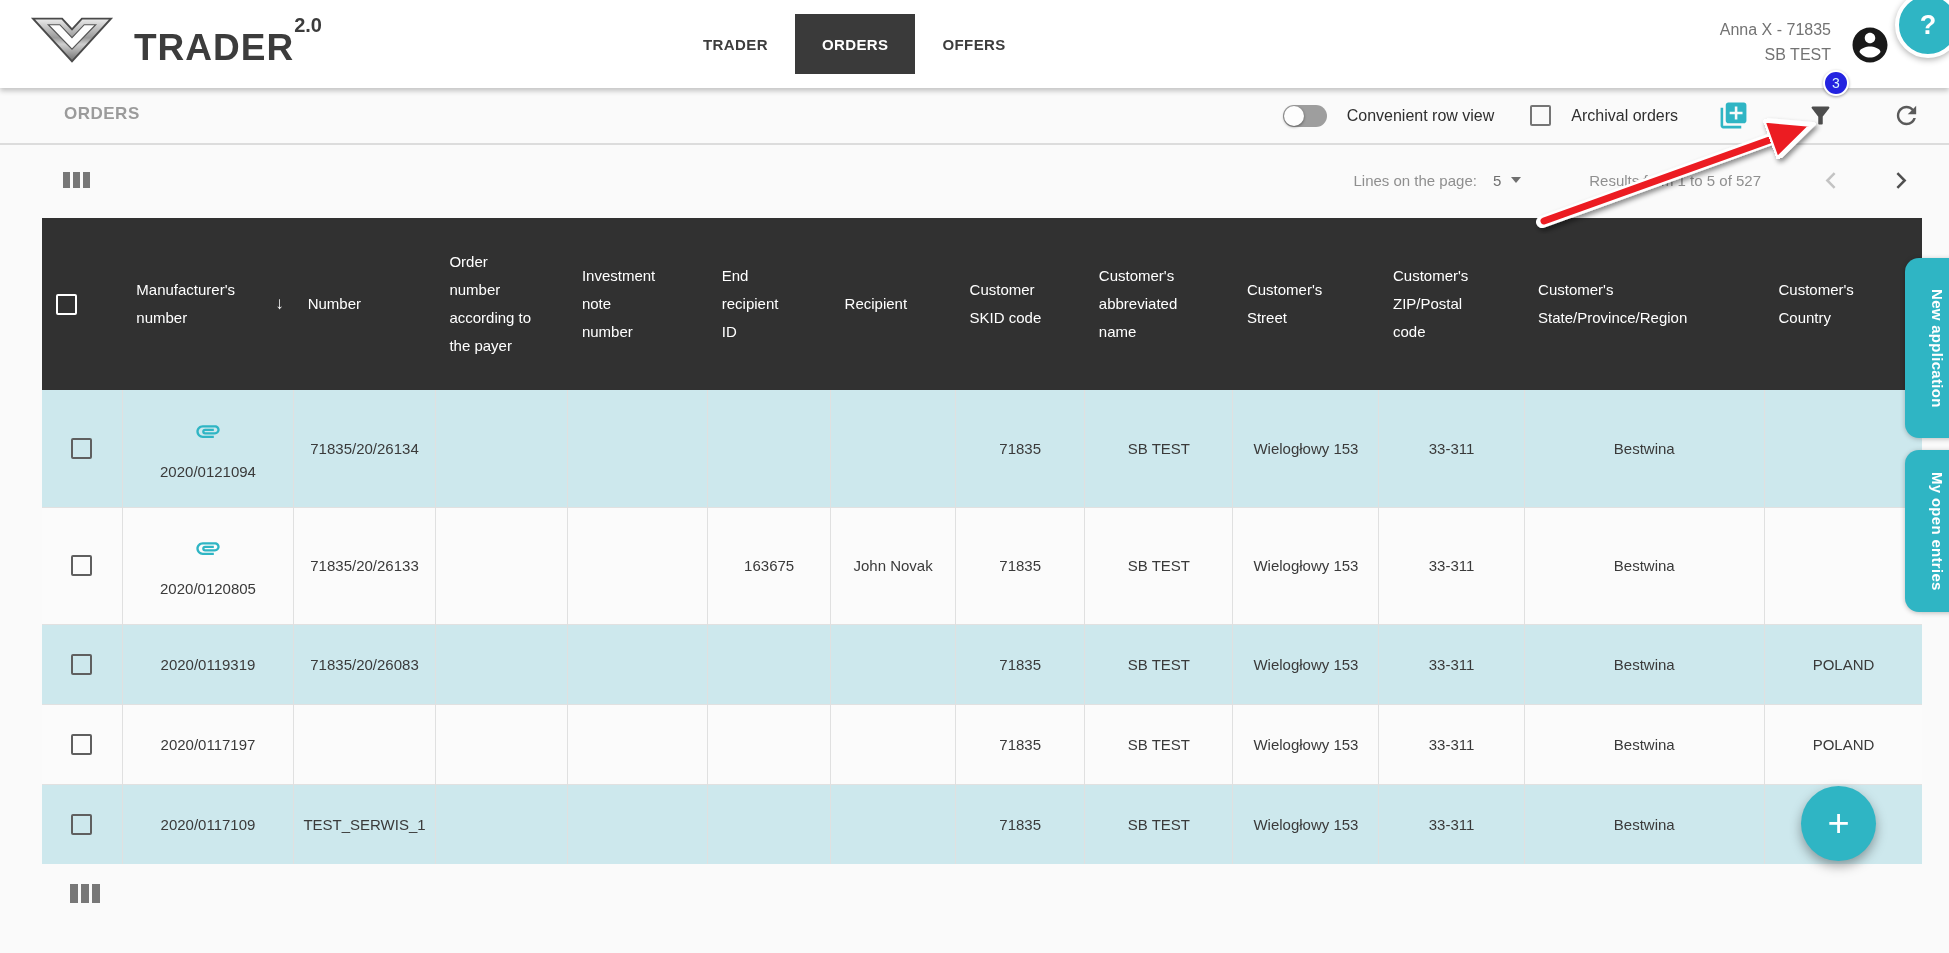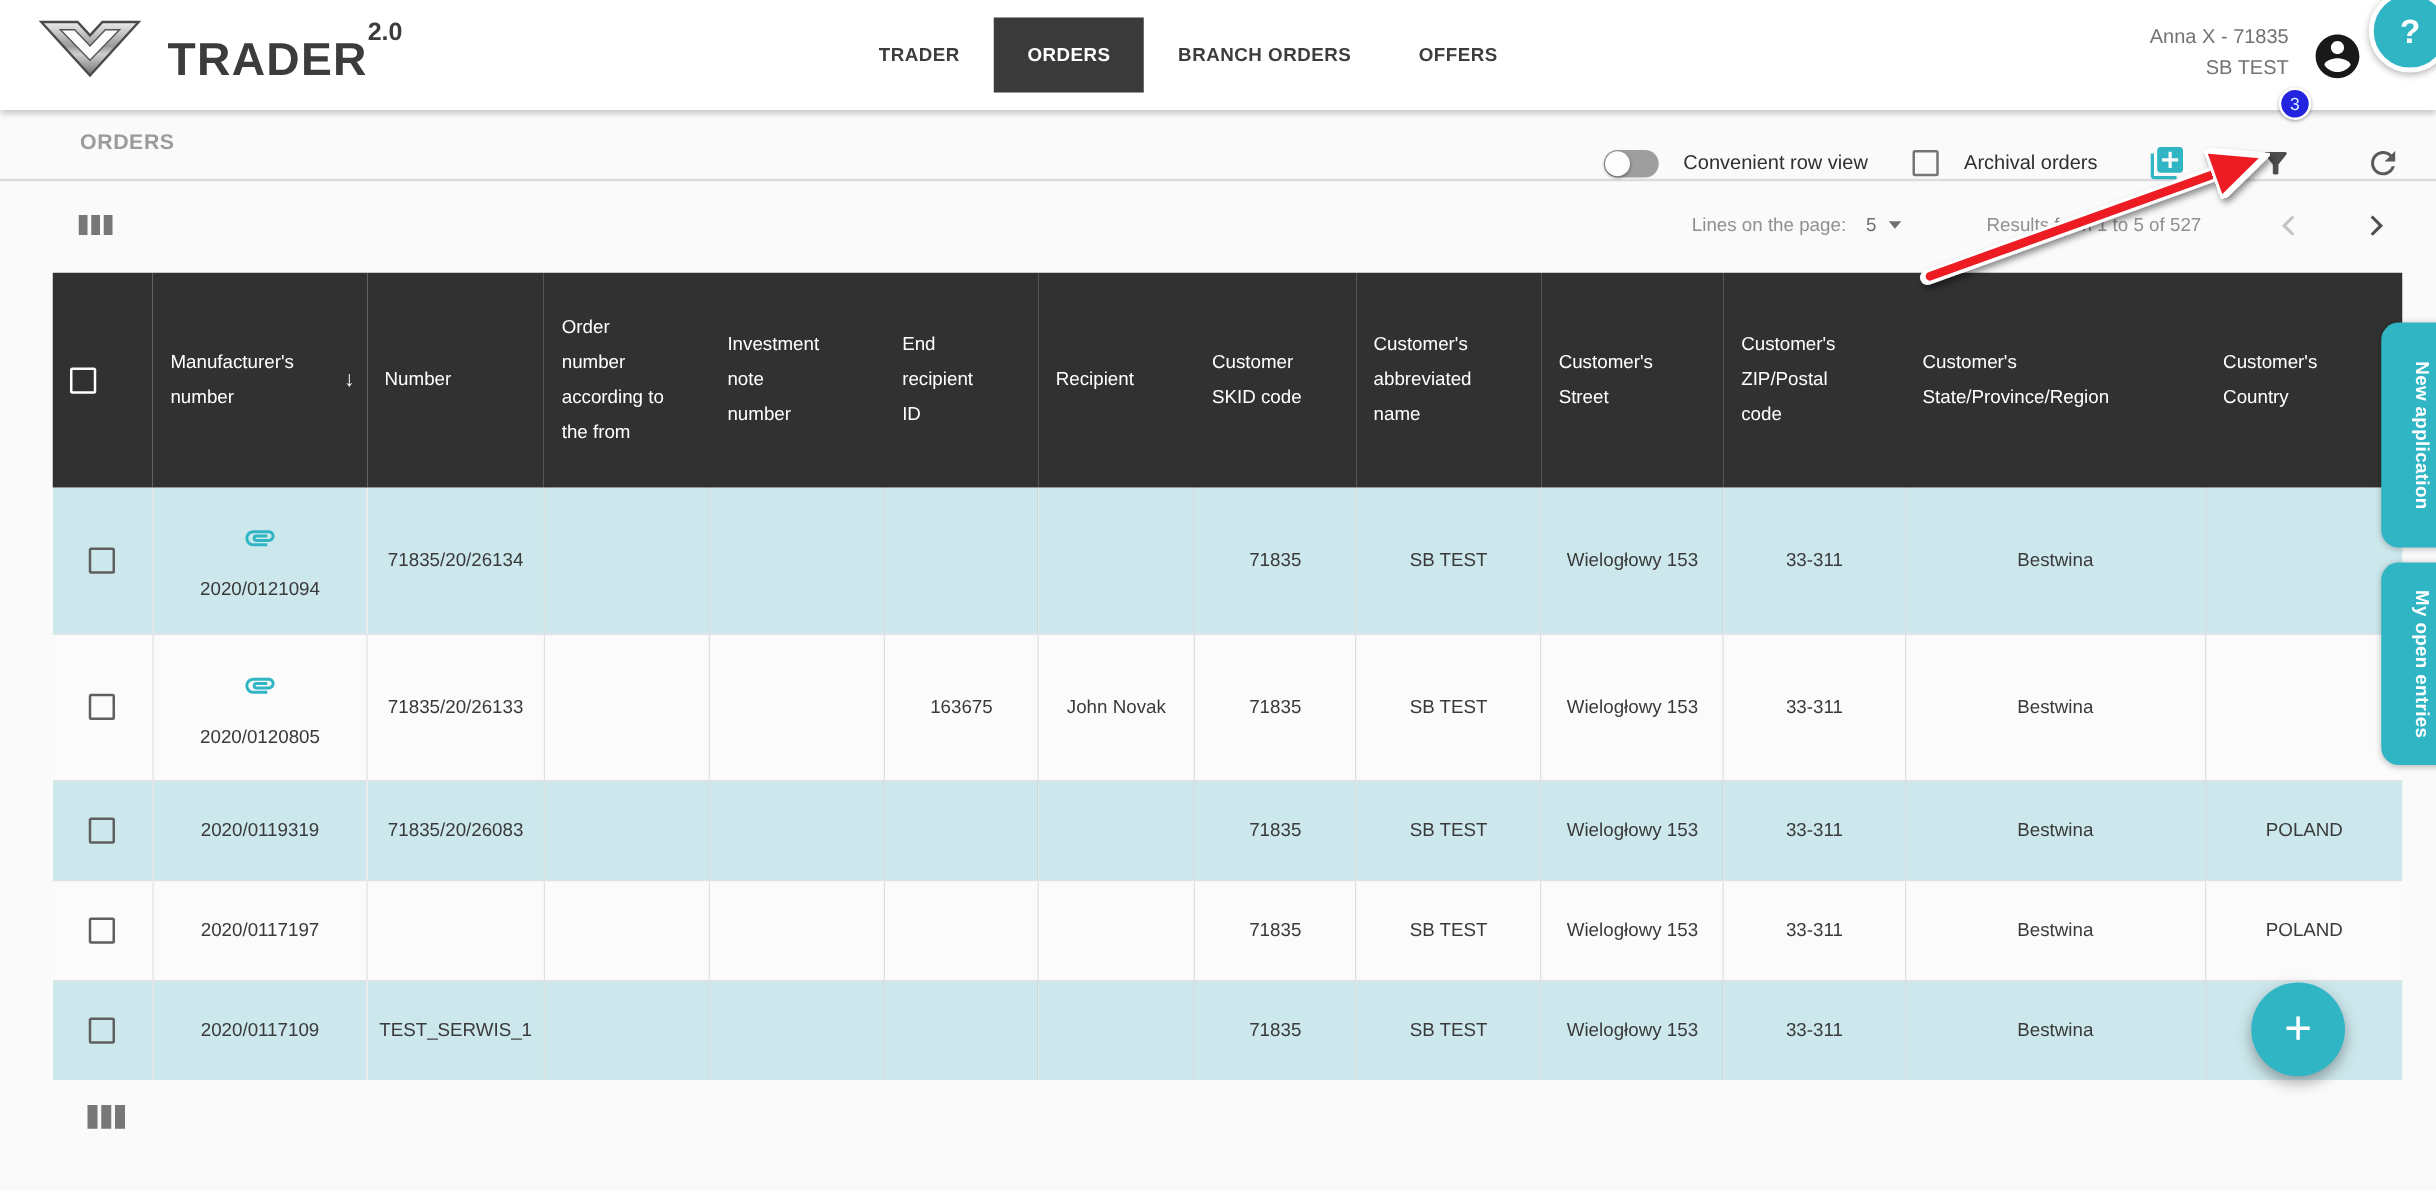--- a/index.html
+++ b/index.html
@@ -25,21 +25,21 @@
   .help-fab { position:absolute; right:-12px; top:-8px; width:66px; height:66px; border-radius:50%;
               background:#2fb5c4; border:4px solid #fff; color:#fff; display:flex; align-items:center;
               justify-content:center; font-size:27px; font-weight:bold; z-index:6;
               box-shadow:0 2px 6px rgba(0,0,0,.3); cursor:pointer; }
 
   
   .toolbar { position:absolute; top:88px; left:0; right:0; height:57px; background:#fafafa;
              border-bottom:2px solid #dcdcdc; z-index:2; }
   .section-title { position:absolute; left:64px; top:16px; color:#9b9b9b; font-size:17px;
                    letter-spacing:.5px; font-weight:bold; }
-  .toolbar-right { position:absolute; right:28px; top:0; height:55px; display:flex; align-items:center;margin-top:15px; }
+  .toolbar-right { position:absolute; right:28px; top:0; height:55px; display:flex; align-items:center; }
   .switch { width:44px; height:22px; background:#9e9e9e; border-radius:11px; position:relative; cursor:pointer; }
   .switch .knob { position:absolute; left:1px; top:1px; width:20px; height:20px; border-radius:50%;
                   background:#fdfdfd; box-shadow:0 1px 3px rgba(0,0,0,.45); }
   .ctl-label { font-size:16px; color:#2f2f2f; margin:0 0 0 20px; }
   .cb { width:21px; height:21px; border:2px solid #757575; border-radius:2px; background:transparent; cursor:pointer; }
   .cb.white { border-color:#ffffff; }
   .tb-icon { cursor:pointer; display:flex; align-items:center; } .sp18 { width:18px; } .sp36 { width:36px; } .sp40 { width:40px; }
 
   .filter-badge { position:absolute; left:1823px; top:70px; width:26px; height:26px; border-radius:50%;
                   background:#2323e0; border:2px solid #ffffff; color:#d9f6ff; display:flex; align-items:center;
@@ -119,21 +119,20 @@
       </svg>
     </span>
     <span class="brand-title">
       <span>TRADER</span><sup>2.0</sup>
     </span>
   </div>
 
   <nav class="nav">
       <div class="nav-item">TRADER</div>
       <div class="nav-item active">ORDERS</div>
-      <div class="nav-item">BRANCH ORDERS</div>
       <div class="nav-item">OFFERS</div>
     </nav>
 
   <div class="user-info">
     <div>Anna X - 71835</div>
     <div>SB TEST</div>
   </div>
   <div class="avatar">
     <svg viewBox="0 0 24 24" width="42" height="42" fill="#191919">
       <path d="M12 2C6.48 2 2 6.48 2 12s4.48 10 10 10 10-4.48 10-10S17.52 2 12 2zm0 3c1.66 0 3 1.34 3 3s-1.34 3-3 3-3-1.34-3-3 1.34-3 3-3zm0 14.2c-2.5 0-4.71-1.28-6-3.22.03-1.99 4-3.08 6-3.08 1.99 0 5.97 1.09 6 3.08-1.29 1.94-3.5 3.22-6 3.22z"></path>
@@ -249,21 +248,21 @@
               <span class="sort-arrow">↓</span>
             </div>
           </th>
           <th>
             <div class="th-inner">
               <span class="lbl">Number</span>
             </div>
           </th>
           <th>
             <div class="th-inner">
-              <span class="lbl">Order number according to the from</span>
+              <span class="lbl">Order number according to the payer</span>
             </div>
           </th>
           <th>
             <div class="th-inner">
               <span class="lbl">Investment note number</span>
             </div>
           </th>
           <th>
             <div class="th-inner">
               <span class="lbl">End recipient ID</span>

